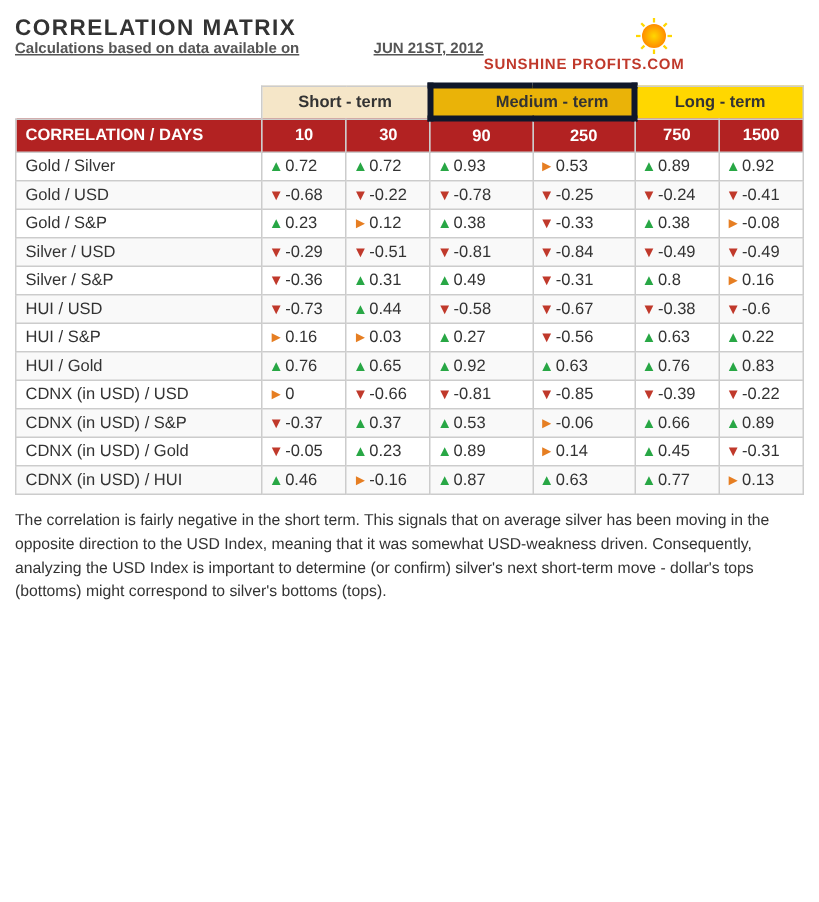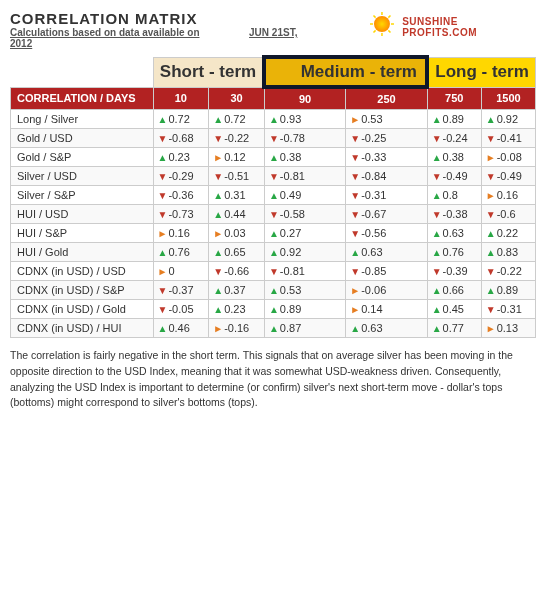--- a/index.html
+++ b/index.html
@@ -47,21 +47,21 @@
     .matrix-table th, .matrix-table td {
       border: 1px solid #ccc;
       text-align: center;
       padding: 2px 3px;
       font-size: 11px;
     }
     .group-header th {
       background: #fff;
       border: none;
       font-weight: bold;
-      font-size: 17px;
+      font-size: 11px;
       color: #333;
       padding: 3px 2px;
     }
     .group-header .short-term {
       background: #f5e6c8;
       color: #333;
       border: 1px solid #ccc;
     }
     .group-header .medium-term {
       background: #eab308;
@@ -124,20 +124,21 @@
 
     .footer-text {
       font-size: 10.5px;
       color: #333;
       line-height: 1.5;
       margin-top: 6px;
     }
 
     .logo-container {
       display: flex;
+      flex-direction: column;
       align-items: flex-end;
     }
   </style>
 </head>
 <body>
 
 <div>
 
   <div class="header-area">
     <div class="title-block">
@@ -187,21 +188,21 @@
         <th class="num-col">10</th>
         <th class="num-col">30</th>
         <th class="num-col">90</th>
         <th class="num-col">250</th>
         <th class="num-col">750</th>
         <th class="num-col">1500</th>
       </tr>
     </thead>
     <tbody id="table-body">
     <tr class="data-row">
-          <td class="label-cell">Long / Silver</td>
+          <td class="label-cell">Gold / Silver</td>
           <td class="val-cell"><span class="arrow arrow-up">▲</span><span class="val-num">0.72</span></td>
           <td class="val-cell"><span class="arrow arrow-up">▲</span><span class="val-num">0.72</span></td>
           <td class="val-cell"><span class="arrow arrow-up">▲</span><span class="val-num">0.93</span></td>
           <td class="val-cell"><span class="arrow arrow-right">►</span><span class="val-num">0.53</span></td>
           <td class="val-cell"><span class="arrow arrow-up">▲</span><span class="val-num">0.89</span></td>
           <td class="val-cell"><span class="arrow arrow-up">▲</span><span class="val-num">0.92</span></td>
         </tr>
         <tr class="data-row">
           <td class="label-cell">Gold / USD</td>
           <td class="val-cell"><span class="arrow arrow-down">▼</span><span class="val-num">-0.68</span></td>

